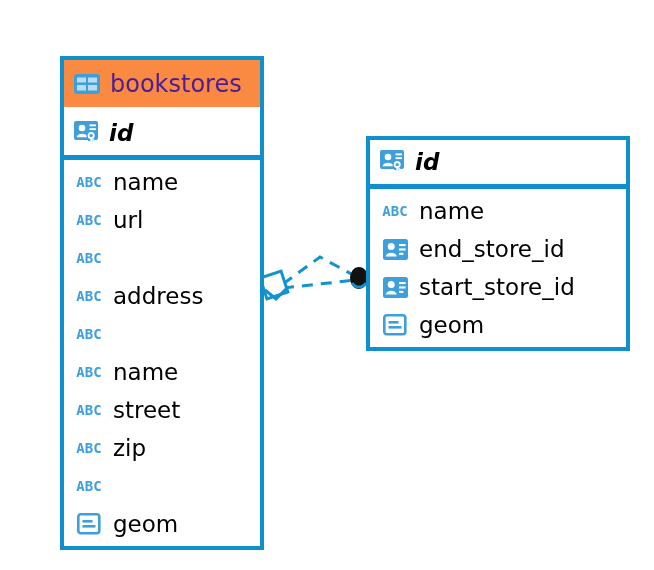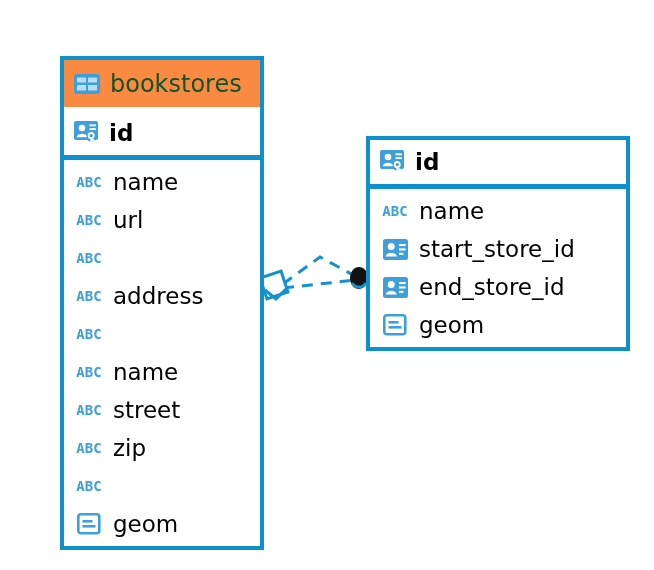--- a/index.html
+++ b/index.html
@@ -36,21 +36,21 @@
     display: flex;
     align-items: center;
     padding: 0 10px;
     gap: 10px;
     border-bottom: 4px solid #ffffff;
   }
   .entity-header.accent-orange { background: #fa8a42; }
   .entity-header.accent-gray   { background: #e8e8e8; }
   .entity-title {
     font-size: 24px;
-    color: #14532d;
+    color: #4c1d95;
     line-height: 1;
     white-space: nowrap;
   }
 
   .pk-section {
     border-bottom: 5px solid #0f90cd;
   }
 
   .field-row {
     box-sizing: border-box;
@@ -61,21 +61,21 @@
     gap: 9px;
     background: #ffffff;
   }
   .field-row.pk { height: 44px; }
   .field-name {
     font-size: 23px;
     color: #000000;
     line-height: 1;
     white-space: nowrap;
   }
-  .field-row.pk .field-name { font-weight: bold; }
+  .field-row.pk .field-name { font-weight: bold; font-style: italic; }
   .fields-section { padding-top: 3px; padding-bottom: 3px; }
 
   
   .icon {
     flex: 0 0 auto;
     display: inline-flex;
     align-items: center;
     justify-content: center;
     line-height: 0;
   }
@@ -246,35 +246,35 @@
         <span class="icon" style="width:30px;">
           <svg width="25" height="21" viewBox="0 0 25 21">
             <rect x="0" y="0" width="25" height="21" rx="2.5" fill="#3d9fdb"></rect>
             <circle cx="8.2" cy="7.4" r="3.5" fill="#ffffff"></circle>
             <path d="M 2.6 17.6 C 3.7 12.4 12.8 12.4 13.9 17.6 Z" fill="#ffffff"></path>
             <rect x="16" y="5" width="6.6" height="2.1" fill="#ffffff"></rect>
             <rect x="16" y="9.4" width="6.6" height="2.1" fill="#ffffff"></rect>
             <rect x="16" y="13.8" width="4.4" height="2.1" fill="#ffffff"></rect>
           </svg>
         </span>
-        <span class="field-name">start_store_id</span>
+        <span class="field-name">end_store_id</span>
       </div>
 
       <div class="field-row">
         <span class="icon" style="width:30px;">
           <svg width="25" height="21" viewBox="0 0 25 21">
             <rect x="0" y="0" width="25" height="21" rx="2.5" fill="#3d9fdb"></rect>
             <circle cx="8.2" cy="7.4" r="3.5" fill="#ffffff"></circle>
             <path d="M 2.6 17.6 C 3.7 12.4 12.8 12.4 13.9 17.6 Z" fill="#ffffff"></path>
             <rect x="16" y="5" width="6.6" height="2.1" fill="#ffffff"></rect>
             <rect x="16" y="9.4" width="6.6" height="2.1" fill="#ffffff"></rect>
             <rect x="16" y="13.8" width="4.4" height="2.1" fill="#ffffff"></rect>
           </svg>
         </span>
-        <span class="field-name">end_store_id</span>
+        <span class="field-name">start_store_id</span>
       </div>
 
       <div class="field-row">
         <span class="icon" style="width:30px;">
           <svg width="24" height="22" viewBox="0 0 24 22">
             <rect x="1.3" y="1.3" width="21" height="19" rx="2.5" fill="#ffffff" stroke="#3d9fdb" stroke-width="2.6"></rect>
             <rect x="5.5" y="7" width="10" height="2.6" fill="#3d9fdb"></rect>
             <rect x="5.5" y="12" width="13" height="2.6" fill="#3d9fdb"></rect>
           </svg>
         </span>

